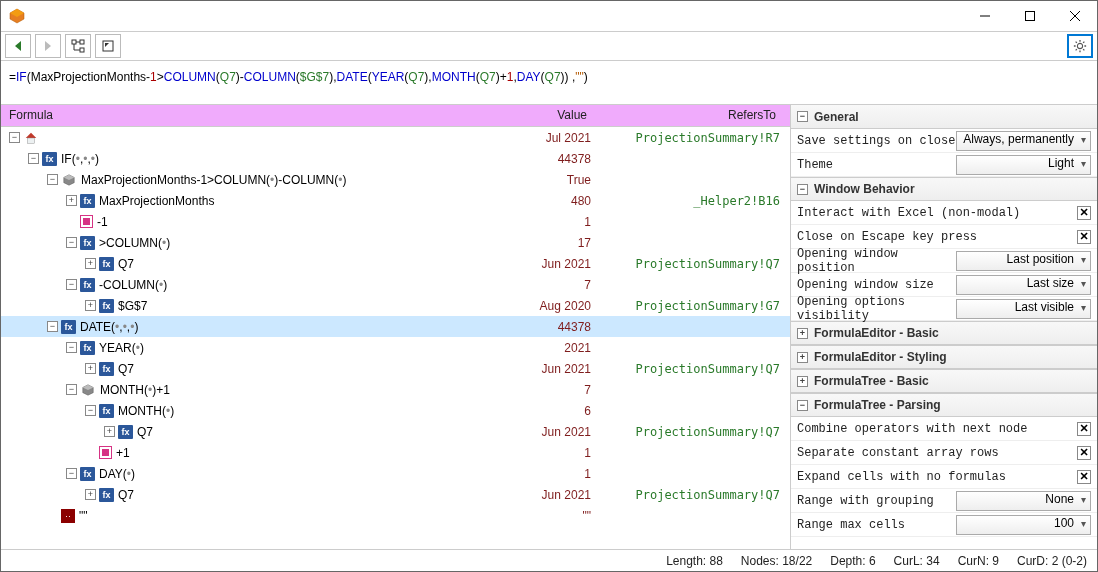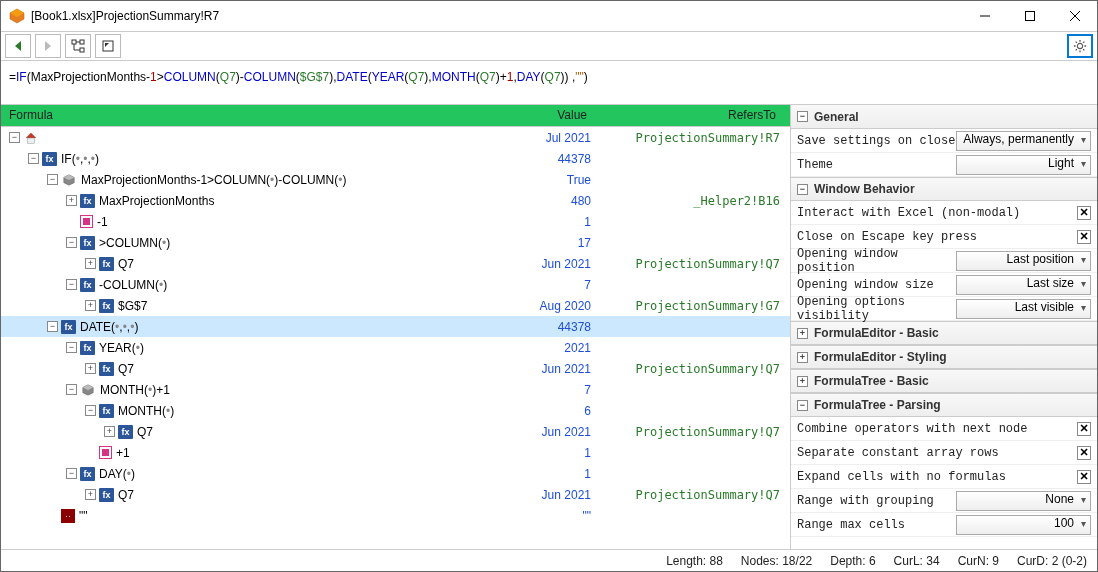--- a/index.html
+++ b/index.html
@@ -23,39 +23,39 @@
   .formula-bar { min-height: 44px; border-bottom: 1px solid #ccc; padding: 6px 8px; font-family: Consolas, monospace; font-size: 13px; line-height: 1.5; word-break: break-all; }
   .fb-black { color: #000; }
   .fb-blue { color: #0000cc; font-weight: normal; }
   .fb-green { color: #2a7a2a; }
   .fb-red { color: #aa0000; }
   .fb-dred { color: #b35900; }
   
   
   .main { flex: 1; display: flex; overflow: hidden; }
   .tree-panel { flex: 1; display: flex; flex-direction: column; border-right: 1px solid #ccc; overflow: hidden; }
-  .tree-header { height: 22px; display: flex; border-bottom: 1px solid #ccc; background: #22c55e; }
+  .tree-header { height: 22px; display: flex; border-bottom: 1px solid #ccc; background: #f0abfc; }
   .tree-header-cell { padding: 3px 8px; font-size: 12px; color: #222; }
   .thc-formula { flex: 1; }
   .thc-value { width: 195px; text-align: right; }
   .thc-refers { width: 195px; text-align: right; padding-right: 14px; }
   .tree-body { flex: 1; overflow: auto; font-family: Consolas, monospace; font-size: 13px; }
   
   .tree-row { height: 21px; display: flex; align-items: center; white-space: nowrap; }
   .tree-row.sel { background: #cce8ff; }
   .expando { width: 11px; height: 11px; border: 1px solid #888; background: #fff; display: flex; align-items: center; justify-content: center; font-size: 9px; line-height: 1; cursor: pointer; margin-right: 3px; color:#444; font-family: sans-serif;}
   .node-icon { width: 16px; height: 16px; margin-right: 4px; display: inline-flex; align-items: center; justify-content: center; }
   .ic-home svg { width:14px; height:14px; }
   .ic-fx { background: #2b579a; color: #fff; font-size: 9px; font-weight: bold; border-radius:1px; width:15px; height:14px;}
   .ic-cube { color:#555; }
   .ic-pink { background:#fff; border:1px solid #d63384; width:13px; height:13px; position:relative; }
   .ic-pink::before { content:""; position:absolute; left:2px; top:2px; width:7px; height:7px; background:#d63384; }
   .ic-txt { background:#8b0000; color:#fff; font-size:9px; width:14px; height:14px; }
   .node-label { color: #000; }
-  .node-value { width: 195px; text-align: right; color: #1d4ed8; padding-right: 4px;}
+  .node-value { width: 195px; text-align: right; color: #7f1d1d; padding-right: 4px;}
   .node-refers { width: 195px; text-align: right; color: #2a7a2a; font-family: Consolas, monospace; padding-right: 10px;}
   .node-main { flex: 1; display: flex; align-items: center; overflow: hidden; }
   
   
   .settings-panel { width: 306px; overflow-y: auto; background: #fff; }
   .sect-header { height: 24px; border-top: 1px solid #ccc; border-bottom: 1px solid #ccc; background: linear-gradient(#f8f8f8,#eee); display: flex; align-items: center; padding: 0 6px; gap: 6px; font-weight: 600; color: #333; cursor:pointer; }
   .sect-header:first-child { border-top: none;}
   .sect-exp { width: 11px; height: 11px; border: 1px solid #888; background: #fff; display: flex; align-items: center; justify-content: center; font-size: 9px; line-height:1; color:#444; font-family:sans-serif;}
   .setting-row { height: 24px; display: flex; align-items: center; justify-content: space-between; padding: 0 6px; border-bottom: 1px solid #eee; }
   .setting-label { color: #222; font-family: Liberation Mono, monospace; }
@@ -75,21 +75,20 @@
 <body>
 
 <div class="titlebar">
   <div class="titlebar-left">
     <span class="app-icon">
       <svg viewBox="0 0 16 16">
           <polygon points="8,1 15,5 15,11 8,15 1,11 1,5" fill="#e67e22" stroke="#b35900" stroke-width="0.5"></polygon>
           <polygon points="8,1 15,5 8,9 1,5" fill="#f39c12"></polygon>
         </svg>
     </span>
-    <span class="titlebar-text">[Book1.xlsx]ProjectionSummary!R7</span>
   </div>
   <div class="titlebar-buttons">
     <button class="titlebar-btn">
         <svg width="10" height="10">
           <line x1="0" y1="5" x2="10" y2="5" stroke="#000" stroke-width="1"></line>
         </svg>
       </button>
     <button class="titlebar-btn">
         <svg width="10" height="10">
           <rect x="0.5" y="0.5" width="9" height="9" fill="none" stroke="#000" stroke-width="1"></rect>

